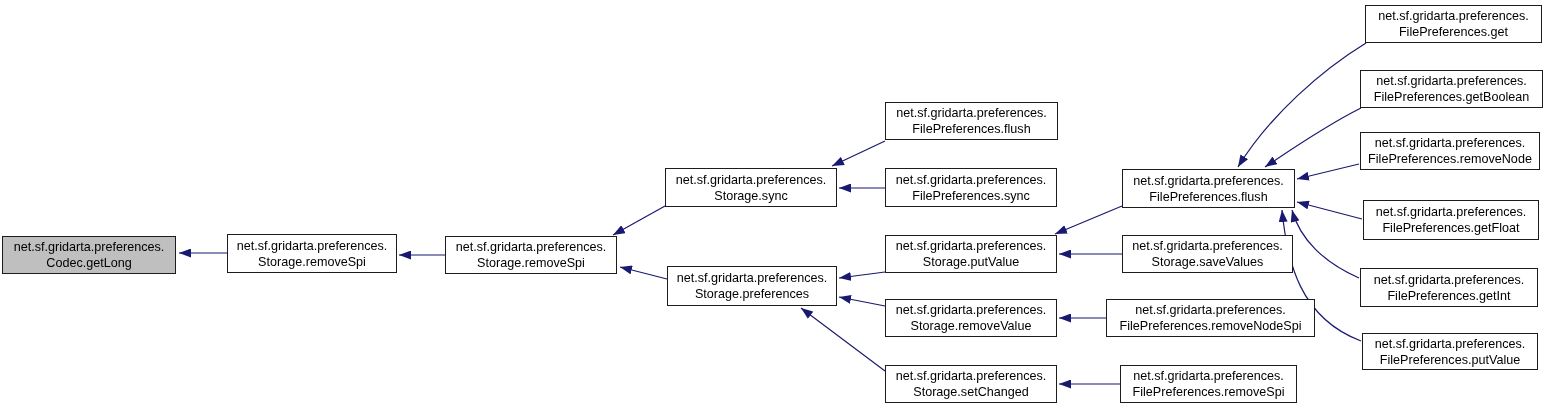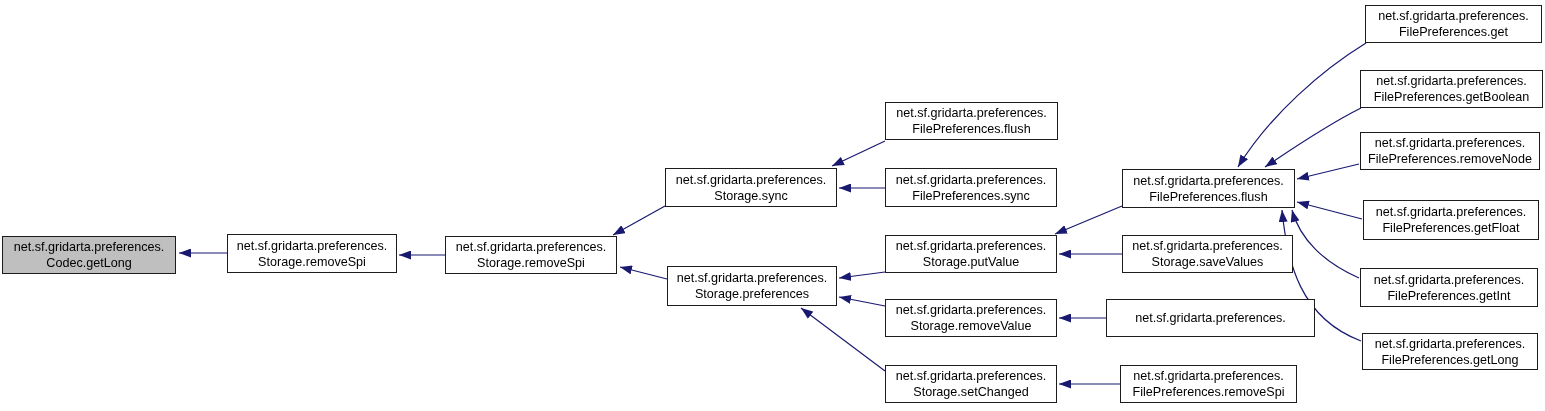--- a/index.html
+++ b/index.html
@@ -119,20 +119,21 @@
       <div class="node" style="left: 1122px; top: 235px; width: 171px; height: 38px;">
         <span>net.sf.gridarta.preferences.</span>
         <span>Storage.saveValues</span>
       </div>
       <div class="node" style="left: 1122px; top: 169px; width: 173px; height: 39px;">
         <span>net.sf.gridarta.preferences.</span>
         <span>FilePreferences.flush</span>
       </div>
       <div class="node" style="left: 1106px; top: 299px; width: 209px; height: 38px;">
         <span>net.sf.gridarta.preferences.</span>
+        <span>FilePreferences.removeNodeSpi</span>
       </div>
       <div class="node" style="left: 1120px; top: 365px; width: 177px; height: 38px;">
         <span>net.sf.gridarta.preferences.</span>
         <span>FilePreferences.removeSpi</span>
       </div>
       <div class="node" style="left: 1365px; top: 5px; width: 177px; height: 38px;">
         <span>net.sf.gridarta.preferences.</span>
         <span>FilePreferences.get</span>
       </div>
       <div class="node" style="left: 1360px; top: 70px; width: 183px; height: 38px;">
@@ -146,16 +147,16 @@
       <div class="node" style="left: 1363px; top: 200px; width: 176px; height: 40px;">
         <span>net.sf.gridarta.preferences.</span>
         <span>FilePreferences.getFloat</span>
       </div>
       <div class="node" style="left: 1360px; top: 268px; width: 178px; height: 39px;">
         <span>net.sf.gridarta.preferences.</span>
         <span>FilePreferences.getInt</span>
       </div>
       <div class="node" style="left: 1362px; top: 333px; width: 176px; height: 37px;">
         <span>net.sf.gridarta.preferences.</span>
-        <span>FilePreferences.getLong</span>
+        <span>FilePreferences.putValue</span>
       </div>
     </div>
 </div>
 
 </body></html>

